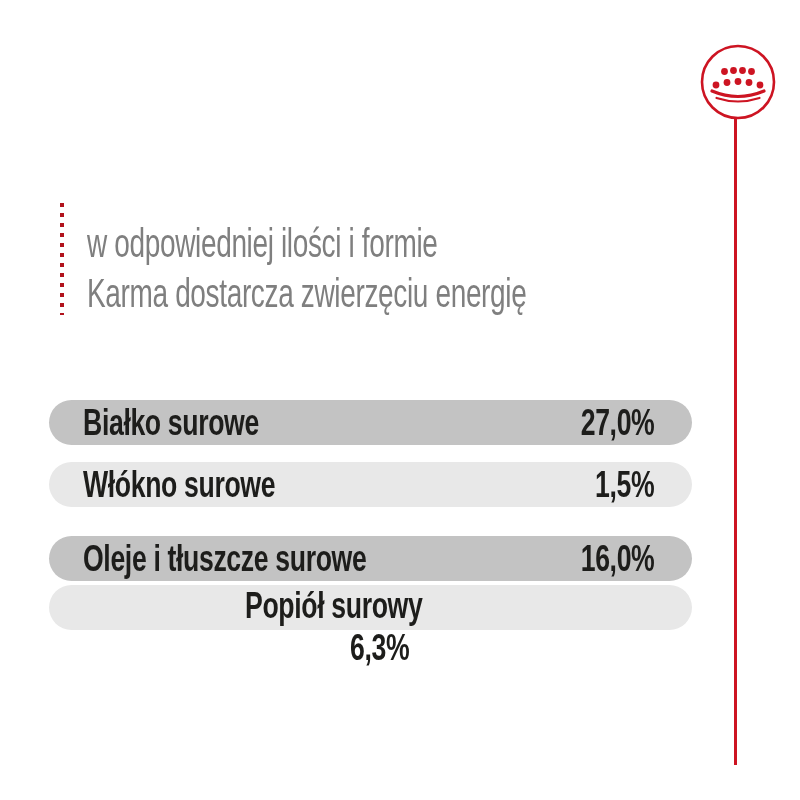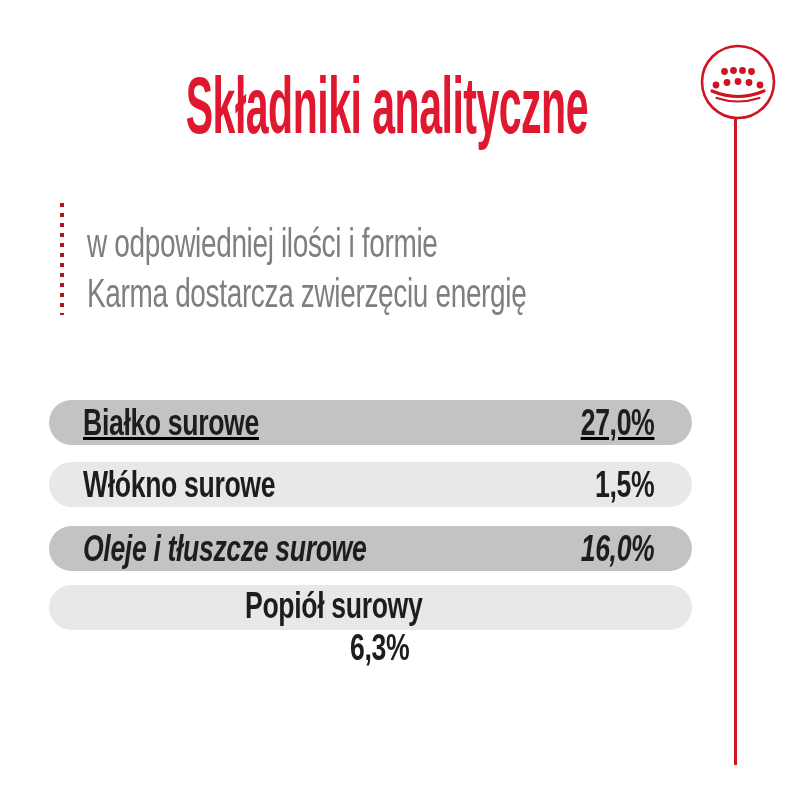--- a/index.html
+++ b/index.html
@@ -84,44 +84,41 @@
     left: 0;
     width: 643px;
     height: 45px;
     border-radius: 22.5px;
     display: flex;
     align-items: center;
     justify-content: space-between;
     padding: 0 38px 0 34px;
     box-sizing: border-box;
   }
-  .row.r0 { top: 0px; text-decoration: underline; }
+  .row.r0 { top: 0px; }
   .row.r1 { top: 62px; }
-  .row.r2 { top: 126px; font-style: italic; }
+  .row.r2 { top: 136px; }
   .row.r3 { top: 185px; flex-direction: column; }
   .row.dark  { background: var(--row_dark, #c3c3c3); }
   .row.light { background: var(--row_light, #e8e8e8); }
   .row .label, .row .value {
     font-size: 37px;
     font-weight: bold;
     color: var(--row_text, #1d1d1b);
     white-space: nowrap;
     letter-spacing: -0.5px;
   }
   .row .label { transform: scaleX(0.72); transform-origin: left center; }
   .row .value { transform: scaleX(0.72); transform-origin: right center; }
 </style>
 </head>
 <body>
 
 <div class="canvas">
 
-  <div class="title">
-    <span class="squeeze">Składniki analityczne</span>
-  </div>
 
   <svg class="logo" viewBox="0 0 78 78" xmlns="http://www.w3.org/2000/svg">
     <circle cx="39" cy="39" r="36" fill="none" stroke="#cd1422" stroke-width="2.6"></circle>
 
     <circle cx="25.5" cy="28.5" r="3.4" fill="#cd1422"></circle>
     <circle cx="34.5" cy="27.5" r="3.4" fill="#cd1422"></circle>
     <circle cx="43.5" cy="27.5" r="3.4" fill="#cd1422"></circle>
     <circle cx="52.5" cy="28.5" r="3.4" fill="#cd1422"></circle>
 
     <circle cx="17" cy="42" r="3.4" fill="#cd1422"></circle>

